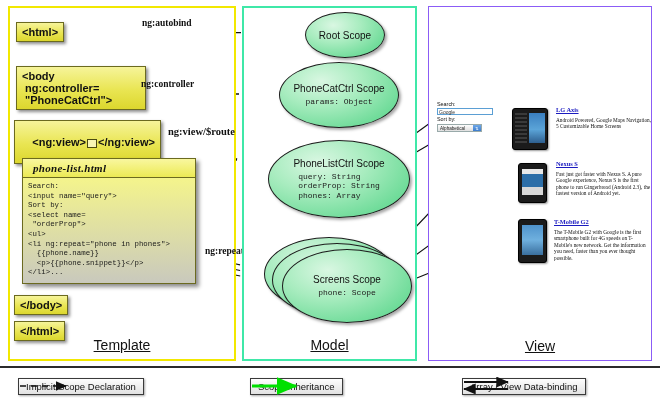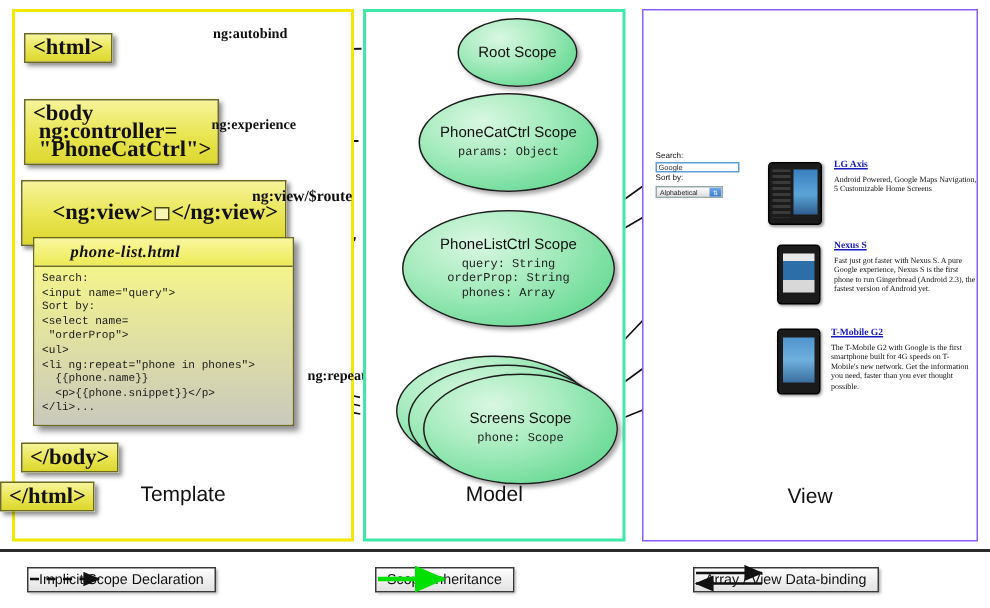--- a/index.html
+++ b/index.html
@@ -6,53 +6,53 @@
   body{width:660px;height:405px;position:relative;overflow:hidden;
        font-family:"Liberation Sans",sans-serif;}
 
   .stage{position:absolute;left:0;top:0;width:660px;height:405px;}
 
   
   .panel{position:absolute;background:#fff;box-sizing:border-box;}
   .panel-template{left:8px;top:6px;width:228px;height:355px;border:2px solid #f2e800;}
   .panel-model{left:242px;top:6px;width:175px;height:355px;border:2px solid #3fe8a8;}
   .panel-view{left:428px;top:6px;width:224px;height:355px;border:1px solid #8b5cf6;}
-  .panel-title{position:absolute;width:100%;text-align:center;bottom:22px;
-               font-size:14px;color:#111;font-family:"Liberation Sans",sans-serif;}
+  .panel-title{position:absolute;width:100%;text-align:center;bottom:6px;
+               font-size:14px;color:#111;font-family:"Liberation Sans",sans-serif;text-decoration:underline;}
 
   
   .tagbox{position:absolute;background:linear-gradient(180deg,#f6f49a 0%,#e9e552 55%,#dcd72e 100%);
           border:1px solid #6b6a20;box-shadow:2px 2px 3px rgba(0,0,0,.45);
-          font-family:Liberation Serif, serif;font-weight:bold;font-size:15px;
+          font-family:Liberation Sans, sans-serif;font-weight:bold;font-size:11px;
           color:#111;padding:3px 5px;line-height:12px;white-space:pre;}
   .tag-html{left:16px;top:22px;}
   .tag-body{left:16px;top:66px;width:118px;}
   .tag-ngview{left:14px;top:120px;}
   .tag-bodyclose{left:14px;top:295px;}
-  .tag-htmlclose{left:0;top:321px;}
+  .tag-htmlclose{left:14px;top:321px;}
   .sq{display:inline-block;width:8px;height:7px;border:1px solid #4a4a10;
       background:#f7f5b4;vertical-align:middle;margin:0 1px;}
 
   
   .note{position:absolute;left:22px;top:158px;width:172px;
         box-shadow:3px 3px 4px rgba(0,0,0,.45);border:1px solid #6b6a20;}
   .note-title{background:linear-gradient(180deg,#f9f79f 0%,#ecea55 100%);
               font-family:"Liberation Serif",serif;font-style:italic;font-weight:bold;
-              font-size:11px;color:#111;padding:3px 0 3px 24px;letter-spacing:.3px;}
+              font-size:11px;color:#111;padding:3px 0 3px 10px;letter-spacing:.3px;}
   .note-body{background:linear-gradient(180deg,#f4f48c 0%,#c9c9bd 100%);
              border-top:1px solid #6b6a20;
              font-family:"Liberation Mono",monospace;font-size:7.4px;line-height:9.6px;
              color:#1a1a1a;padding:4px 4px 5px 5px;white-space:pre;}
 
   
   .ellipse{position:absolute;border:1px solid #1d1d1d;border-radius:50%;
            background:radial-gradient(ellipse at 35% 28%,#d9f7e2 0%,#a8ecbf 38%,#6ddb98 78%,#57cf88 100%);
            box-shadow:2px 2px 3px rgba(0,0,0,.35);
            display:flex;flex-direction:column;align-items:center;justify-content:center;
-           text-align:center;color:#111;}
+           text-align:left;color:#111;}
   .el-name{font-family:"Liberation Sans",sans-serif;font-size:10px;line-height:11px;}
   .el-props{font-family:"Liberation Mono",monospace;font-size:8px;line-height:9.5px;
             margin-top:3px;color:#222;white-space:pre;}
 
   .e-root{left:305px;top:12px;width:78px;height:44px;}
   .e-catctrl{left:279px;top:62px;width:118px;height:64px;}
   .e-listctrl{left:268px;top:140px;width:140px;height:76px;}
   .e-rep3{left:264px;top:237px;width:128px;height:72px;z-index:1;}
   .e-rep2{left:272px;top:243px;width:128px;height:72px;z-index:2;}
   .e-rep1{left:282px;top:249px;width:128px;height:72px;z-index:3;}
@@ -189,21 +189,21 @@
 &lt;li ng:repeat="phone in phones"&gt;
   {{phone.name}}
   &lt;p&gt;{{phone.snippet}}&lt;/p&gt;
 &lt;/li&gt;...</div>
   </div>
 
   <div class="tagbox tag-bodyclose">&lt;/body&gt;</div>
   <div class="tagbox tag-htmlclose">&lt;/html&gt;</div>
 
   <div class="conn-label lbl-autobind">ng:autobind</div>
-  <div class="conn-label lbl-controller">ng:experience</div>
+  <div class="conn-label lbl-controller">ng:controller</div>
   <div class="conn-label lbl-route">ng:view/$route</div>
   <div class="conn-label lbl-repeat">ng:repeat</div>
 
   <div class="panel panel-model">
     <div class="panel-title">Model</div>
   </div>
 
   <div class="ellipse e-root">
     <div class="el-name">Root
 Scope</div>

